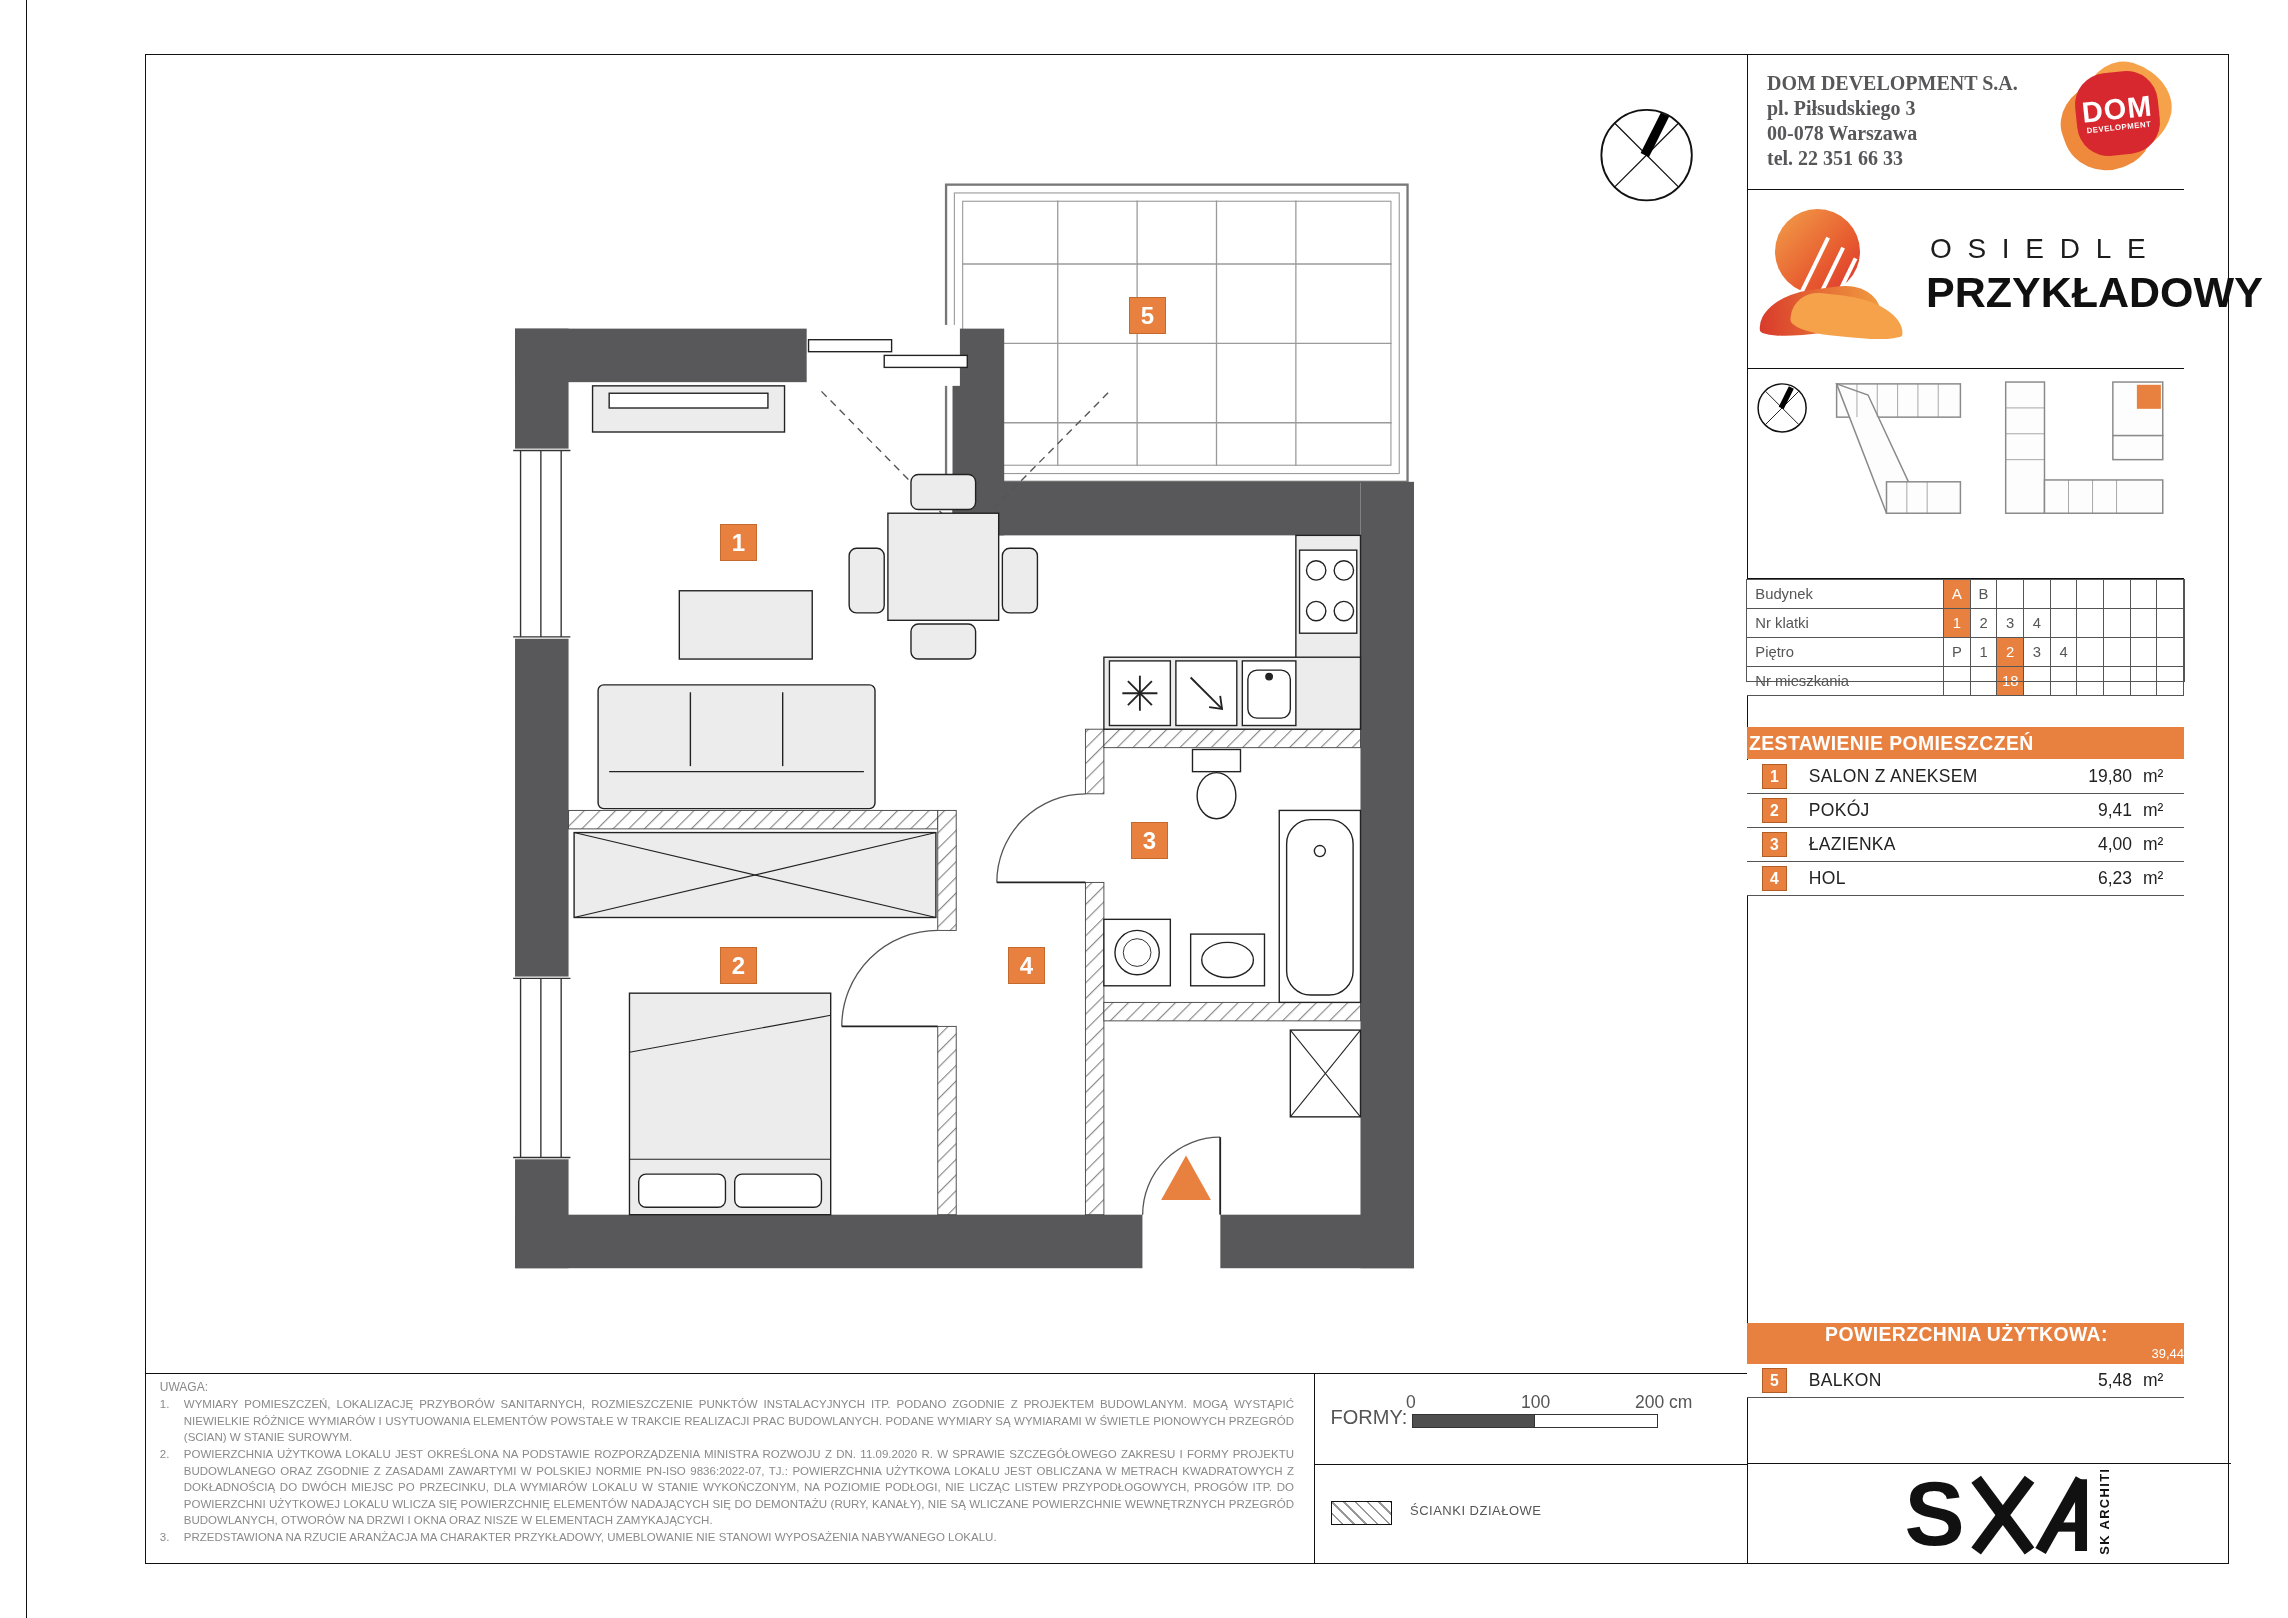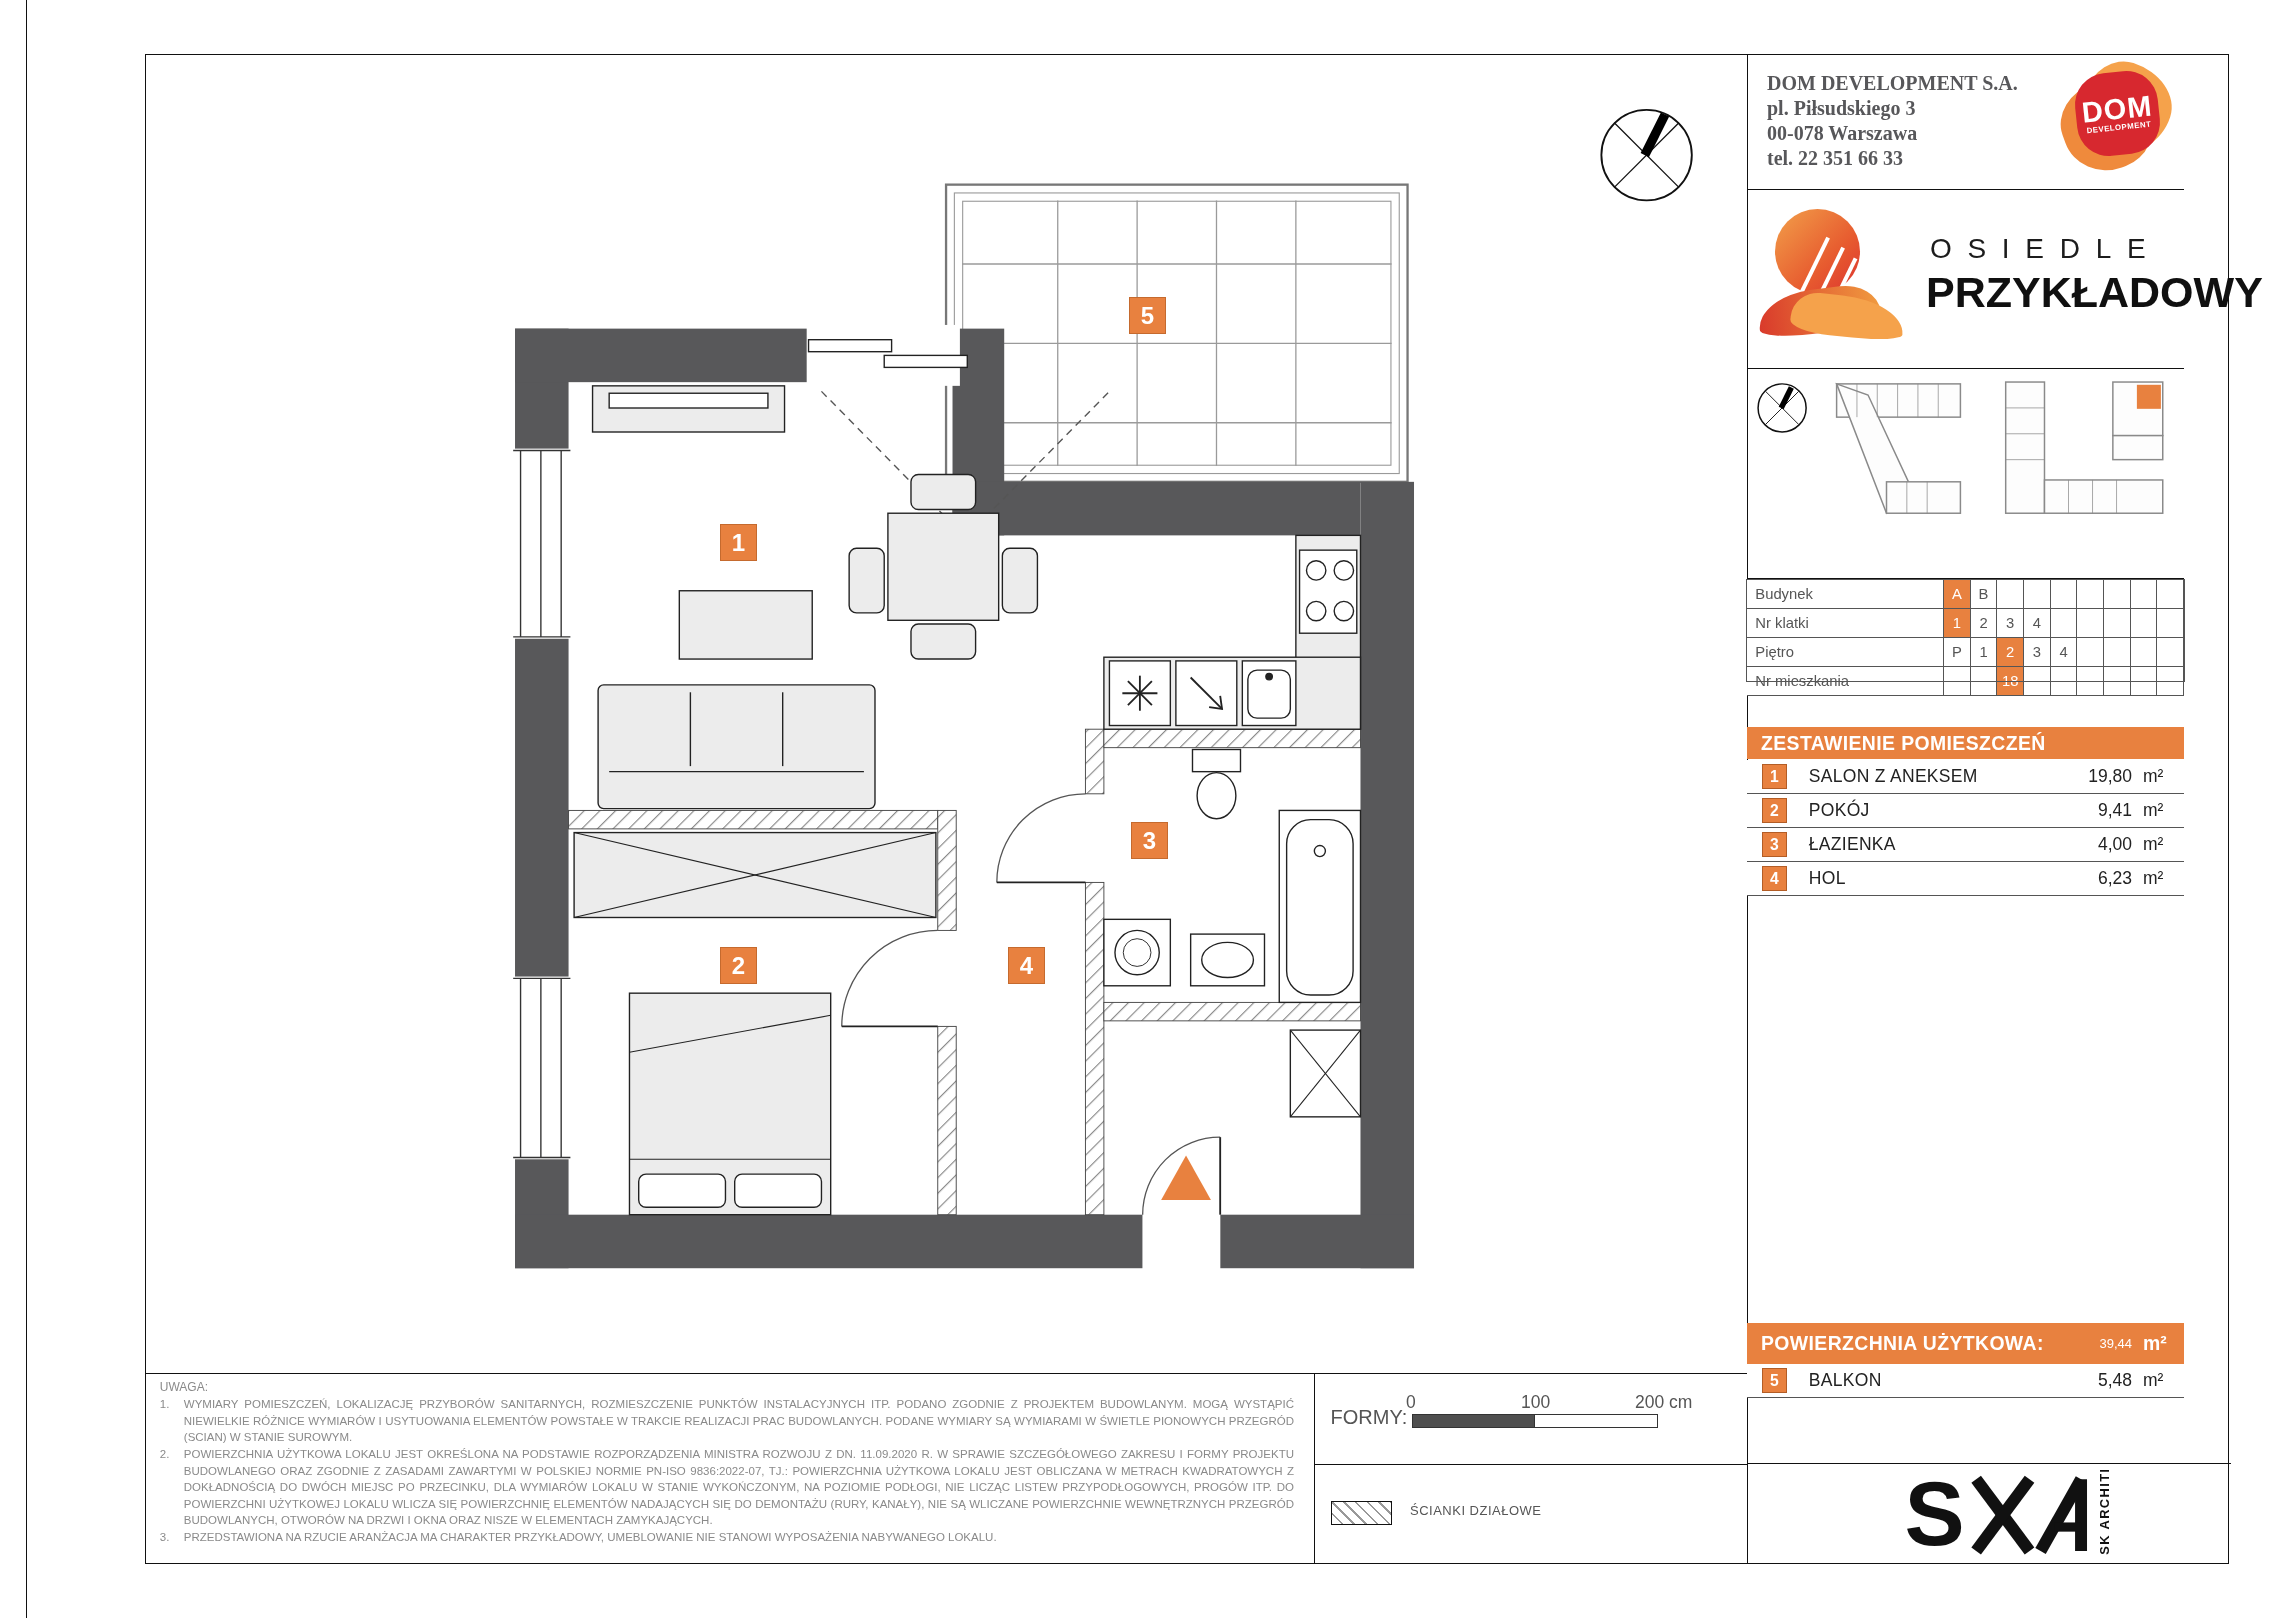--- a/index.html
+++ b/index.html
@@ -44,30 +44,30 @@
   #unit-table{left:1747px;top:580px;width:437px;height:101px;display:grid;
               grid-template-columns:197px repeat(9,1fr);grid-auto-rows:29px;
               outline:0.9px solid #555;}
   .ut-cell{border-right:0.9px solid #555;border-bottom:0.9px solid #555;font-size:14.8px;color:#555;
            display:flex;align-items:center;justify-content:center;box-sizing:border-box;background:#fff;}
   .ut-label{justify-content:flex-start;padding-left:8.3px;}
   .ut-cell.hl{background:#e8813f;color:#fff;}
   
   .orange-bar{left:1747px;width:437px;background:#e8813f;display:flex;align-items:center;box-sizing:border-box;}
   #rooms-header{top:727px;height:32px;}
-  .orange-bar .bar-label{color:#fff;font-size:19.4px;font-weight:bold;padding-left:14px;letter-spacing:0.4px;}
+  .orange-bar .bar-label{color:#fff;font-size:19.4px;font-weight:bold;padding-left:2px;letter-spacing:0.4px;}
   #rooms-list{left:1747px;top:760px;width:437px;}
   .room-row{height:34px;display:flex;align-items:center;border-bottom:0.9px solid #555;box-sizing:border-box;background:#fff;}
   .badge{width:25px;height:25px;background:#e8813f;border:1.8px solid #b35d26;color:#fff;font-size:15.7px;font-weight:bold;
          display:flex;align-items:center;justify-content:center;margin-left:14.8px;box-sizing:border-box;flex:none;}
   .room-name{font-size:17.5px;color:#222;margin-left:22px;letter-spacing:0.3px;}
   .room-area{margin-left:auto;font-size:17.5px;color:#222;}
   .room-unit{width:41px;margin-left:11px;font-size:17.5px;color:#222;}
   
-  #total-bar{top:1323px;height:41px;}
+  #total-bar{top:1323px;height:41px;flex-direction:column;}
   #total-bar .bar-value{margin-left:auto;color:#fff;font-size:13px;font-weight:normal;}
   #total-bar .bar-unit{color:#fff;font-size:19.4px;font-weight:bold;width:41px;margin-left:11px;}
   #balkon-row{left:1747px;top:1364px;width:437px;}
   
   #ska-box{left:1747px;top:1463px;width:484px;height:101px;border-top:1.8px solid #111;box-sizing:border-box;}
   
   #strip-top{left:145px;top:1373px;width:1602px;}
   #strip-div1{left:1314px;top:1373px;height:190px;}
   #skala-div{left:1314px;top:1464px;width:433px;}
   #notes{left:145px;top:1373px;width:1169px;padding:7.4px 20px 0 14.8px;box-sizing:border-box;color:#8a8a8a;}

